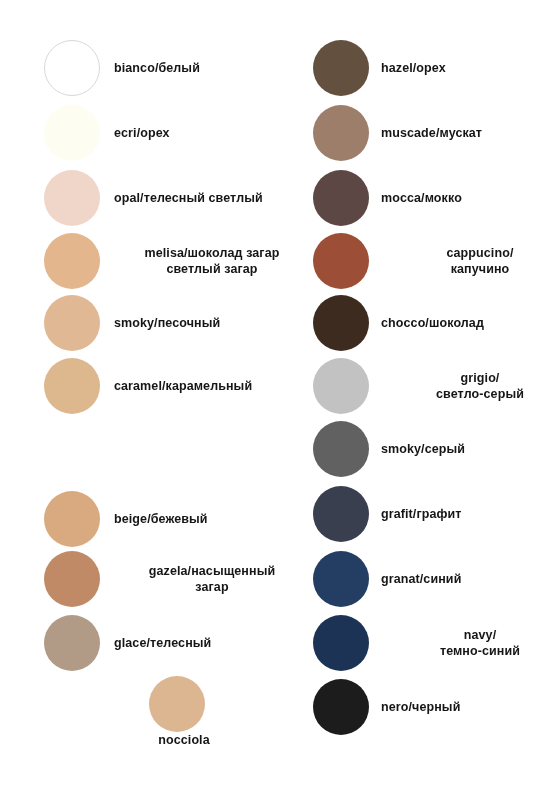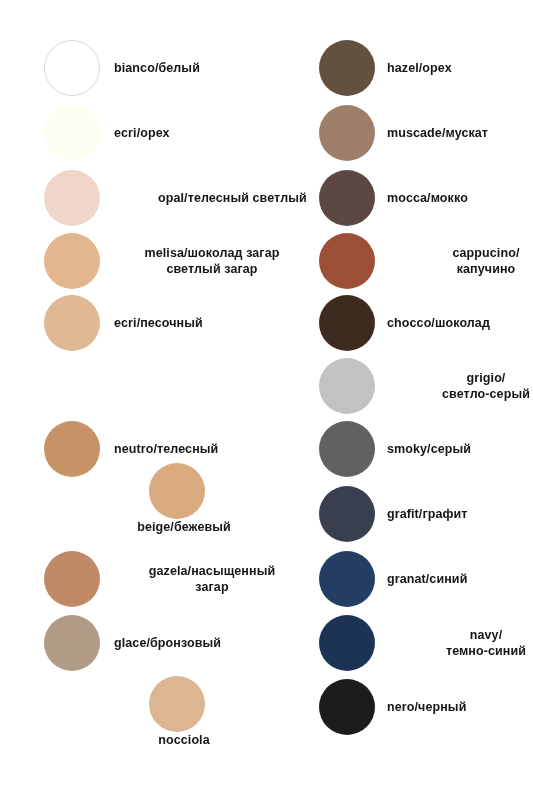--- a/index.html
+++ b/index.html
@@ -21,21 +21,21 @@
     box-sizing: border-box;
     padding: 0;
   }
   .column {
     position: absolute;
     top: 0;
     width: 266px;
     height: 800px;
   }
   .column.left  { left: 0; }
-  .column.right { left: 267px; }
+  .column.right { left: 261px; }
 
   .swatch-row {
     position: absolute;
     left: 0;
     display: flex;
     align-items: center;
     width: 266px;
     height: 62px;
   }
   .column.left .swatch-row  { padding-left: 44px; }
@@ -78,49 +78,49 @@
 <div id="chart">
   <div class="column left">
       <div class="swatch-row" style="top: 37px;">
         <div class="swatch-dot outlined" title="#FFFFFF" style="background: rgb(255, 255, 255);"></div>
         <div class="swatch-label one-line">bianco/белый</div>
       </div>
       <div class="swatch-row" style="top: 102px;">
         <div class="swatch-dot" title="#FDFDF1" style="background: rgb(253, 253, 241);"></div>
         <div class="swatch-label one-line">ecri/орех</div>
       </div>
-      <div class="swatch-row" style="top: 167px; gap: 44px;">
+      <div class="swatch-row" style="top: 167px;">
         <div class="swatch-dot" title="#EFD6C8" style="background: rgb(239, 214, 200);"></div>
         <div class="swatch-label one-line">opal/телесный светлый</div>
       </div>
       <div class="swatch-row" style="top: 230px;">
         <div class="swatch-dot" title="#E3B68D" style="background: rgb(227, 182, 141);"></div>
         <div class="swatch-label">melisa/шоколад загар
 светлый загар</div>
       </div>
       <div class="swatch-row" style="top: 292px;">
         <div class="swatch-dot" title="#E0B894" style="background: rgb(224, 184, 148);"></div>
-        <div class="swatch-label one-line">ecri/песочный</div>
+        <div class="swatch-label one-line">smoky/песочный</div>
       </div>
-      <div class="swatch-row" style="top: 418px;">
-        <div class="swatch-dot" title="#C69367" style="background: rgb(198, 147, 103);"></div>
-        <div class="swatch-label one-line">neutro/телесный</div>
+      <div class="swatch-row" style="top: 355px;">
+        <div class="swatch-dot" title="#DDB88F" style="background: rgb(221, 184, 143);"></div>
+        <div class="swatch-label one-line">caramel/карамельный</div>
       </div>
-      <div class="swatch-row" style="top: 463px; flex-direction: column;">
+      <div class="swatch-row" style="top: 488px;">
         <div class="swatch-dot" title="#D9A97F" style="background: rgb(217, 169, 127);"></div>
         <div class="swatch-label one-line">beige/бежевый</div>
       </div>
       <div class="swatch-row" style="top: 548px;">
         <div class="swatch-dot" title="#C18A66" style="background: rgb(193, 138, 102);"></div>
         <div class="swatch-label">gazela/насыщенный
 загар</div>
       </div>
       <div class="swatch-row" style="top: 612px;">
         <div class="swatch-dot" title="#B29B86" style="background: rgb(178, 155, 134);"></div>
-        <div class="swatch-label one-line">glace/бронзовый</div>
+        <div class="swatch-label one-line">glace/телесный</div>
       </div>
       <div class="swatch-row" style="top: 676px; flex-direction: column;">
         <div class="swatch-dot" title="#DCB690" style="background: rgb(220, 182, 144);"></div>
         <div class="swatch-label one-line">nocciola</div>
       </div>
     </div>
   <div class="column right">
       <div class="swatch-row" style="top: 37px;">
         <div class="swatch-dot" title="#63503F" style="background: rgb(99, 80, 63);"></div>
         <div class="swatch-label one-line">hazel/орех</div>

